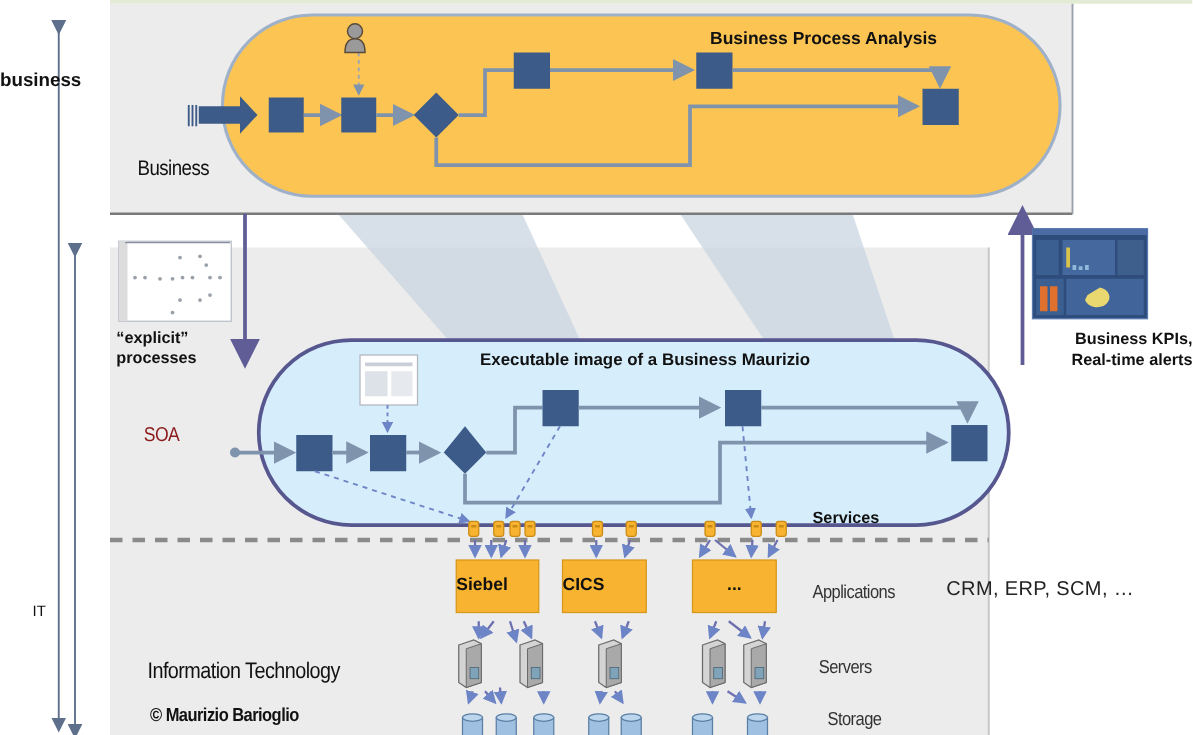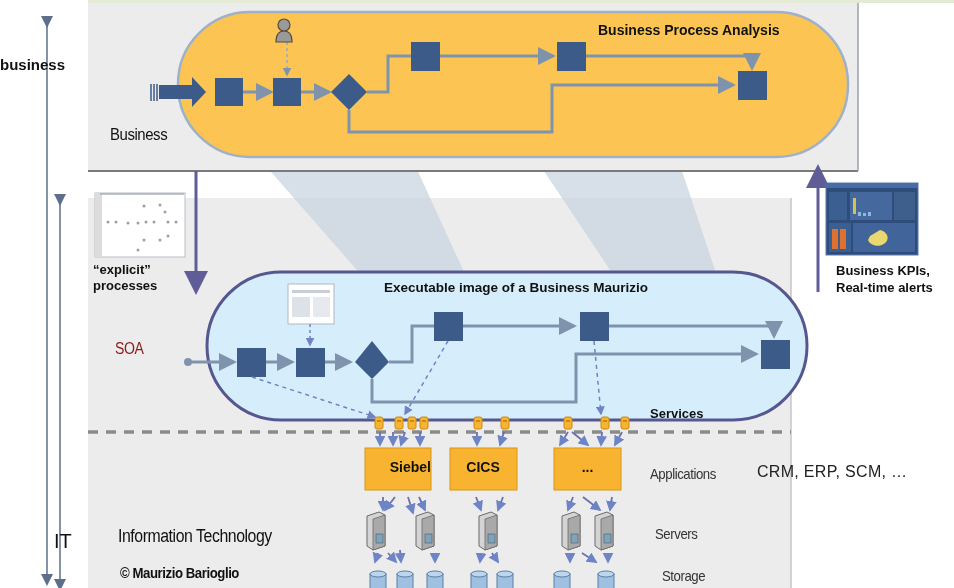--- a/index.html
+++ b/index.html
@@ -279,41 +279,41 @@
         <ellipse cx="562" cy="574" rx="8" ry="3" fill="#bcd6ee" stroke="#5a7fa5" stroke-width="1"></ellipse>
       </g>
       <g>
         <rect x="598" y="574" width="16" height="16" fill="#9fc0e0" stroke="#5a7fa5" stroke-width="1"></rect>
         <ellipse cx="606" cy="574" rx="8" ry="3" fill="#bcd6ee" stroke="#5a7fa5" stroke-width="1"></ellipse>
       </g>
     </g>
 </svg>
 
 <div class="lbl" style="left:0;top:56px;font-size:15px;font-weight:bold;">business</div>
-<div class="lbl" style="left:54px;top:482px;font-size:20px;margin-top:48px;">IT</div>
+<div class="lbl" style="left:26px;top:482px;font-size:12px;">IT</div>
 
 <div class="lbl narrow" style="left:110px;top:125px;font-size:17px;">Business</div>
-<div class="lbl bold" style="left:598px;top:22px;font-size:14px;">Business Process Analysis</div>
+<div class="lbl bold" style="left:568px;top:22px;font-size:14px;">Business Process Analysis</div>
 
 <div class="lbl bold" style="left:93px;top:262px;width:95px;text-align:left;font-size:13px;line-height:16px;">
   <div>“explicit”</div>
   <div>processes</div>
 </div>
 
-<div class="lbl bold" style="left:836px;top:262px;width:118px;text-align:left;font-size:13px;line-height:17px;">
+<div class="lbl bold" style="left:836px;top:262px;width:118px;text-align:right;font-size:13px;line-height:17px;">
   <div>Business KPIs,</div>
   <div>Real-time alerts</div>
 </div>
 
 <div class="lbl narrow" style="left:115px;top:340px;font-size:16px;color:#8b1a1a;">SOA</div>
 <div class="lbl bold" style="left:384px;top:280px;font-size:13.5px;">Executable image of a Business Maurizio</div>
 <div class="lbl bold" style="left:650px;top:406px;font-size:13px;">Services</div>
 
-<div class="lbl bold" style="left:365px;top:459px;width:66px;text-align:right;font-size:14px;">Siebel</div>
-<div class="lbl bold" style="left:450px;top:459px;width:66px;text-align:center;font-size:14px;">CICS</div>
+<div class="lbl bold" style="left:365px;top:459px;width:66px;text-align:left;font-size:14px;">Siebel</div>
+<div class="lbl bold" style="left:450px;top:459px;width:66px;font-size:14px;">CICS</div>
 <div class="lbl bold" style="left:554px;top:459px;width:67px;text-align:center;font-size:14px;">...</div>
 
 <div class="lbl narrow" style="left:650px;top:465px;font-size:15px;color:#333;">Applications</div>
 <div class="lbl" style="left:757px;top:463px;font-size:16px;color:#222;letter-spacing:0.3px;">CRM, ERP, SCM, …</div>
 <div class="lbl narrow" style="left:655px;top:525px;font-size:15px;color:#333;">Servers</div>
 <div class="lbl narrow" style="left:662px;top:567px;font-size:15px;color:#333;">Storage</div>
 
 <div class="lbl narrow" style="left:118px;top:526px;font-size:18px;">Information Technology</div>
 <div class="lbl bold narrow" style="left:120px;top:564px;font-size:15px;">© Maurizio Barioglio</div>
 

